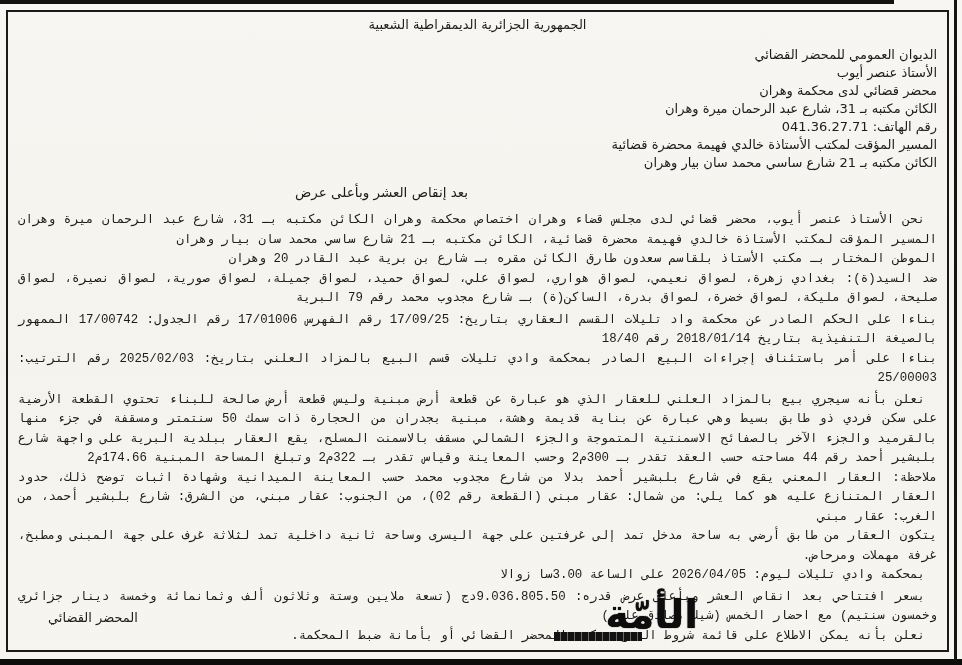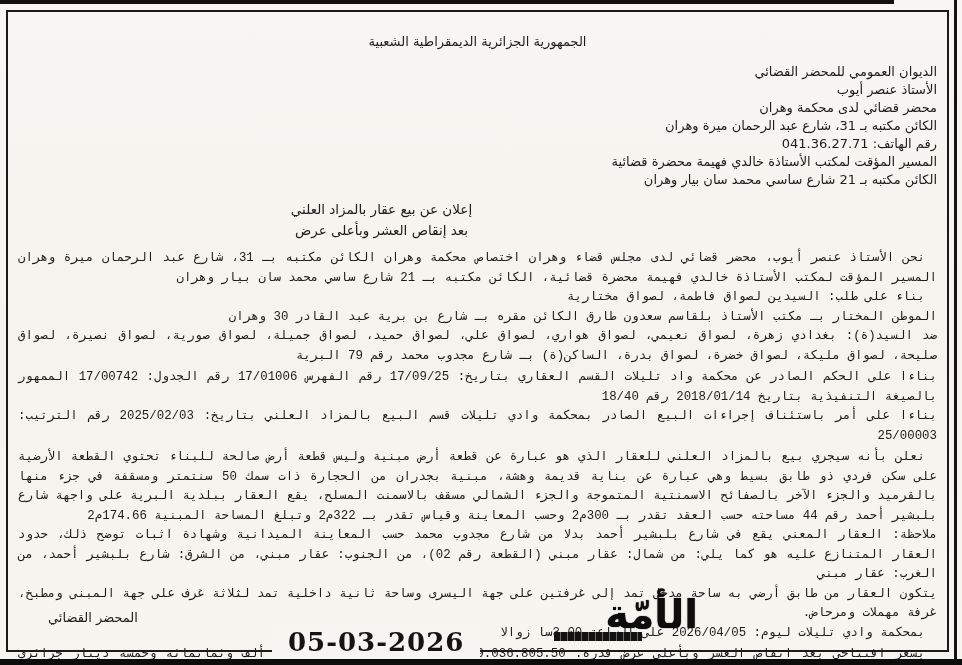--- a/index.html
+++ b/index.html
@@ -12,21 +12,21 @@
     direction:rtl;
     font-family:"DejaVu Sans",sans-serif;
     color:#1c1c1c;
   }
   .scan-top{position:absolute;top:0;left:0;width:894px;height:4px;background:#111;z-index:3;}
   .scan-bottom{position:absolute;bottom:0;left:0;width:962px;height:6px;background:#0d0d0d;z-index:3;}
   .scan-right{position:absolute;top:0;bottom:4px;right:5px;width:3px;background:#141414;z-index:3;}
   .frame{
     position:absolute;top:10px;left:6px;right:13px;bottom:13px;
     border:2.5px solid #1a1a1a;
-    padding:21px 10px 0 10px;
+    padding:4px 10px 0 10px;
     box-sizing:border-box;
     z-index:1;
   }
   .republic{ text-align:center; font-size:13px; line-height:18px; }
   .office-block{ text-align:right; margin-top:12px; font-size:13px; line-height:18px; }
   .office-line{ white-space:nowrap; }
   .notice-title{
     width:430px; margin:10px auto 0;
     transform:translateX(-96px);
     text-align:center; font-size:13.5px; line-height:21px; font-weight:500;
@@ -83,43 +83,40 @@
       <div class="office-line">الديوان العمومي للمحضر القضائي</div>
       <div class="office-line">الأستاذ عنصر أيوب</div>
       <div class="office-line">محضر قضائي لدى محكمة وهران</div>
       <div class="office-line">الكائن مكتبه بـ 31، شارع عبد الرحمان ميرة وهران</div>
       <div class="office-line">رقم الهاتف: 041.36.27.71</div>
       <div class="office-line">المسير المؤقت لمكتب الأستاذة خالدي فهيمة محضرة قضائية</div>
       <div class="office-line">الكائن مكتبه بـ 21 شارع ساسي محمد سان بيار وهران</div>
     </div>
 
     <div class="notice-title">
-      <div>إعلان عن بيع عقار بالمزاد العلني</div>
       <div>بعد إنقاص العشر وبأعلى عرض</div>
     </div>
 
     <div class="body-block">
       <p class="ind">نحن الأستاذ عنصر أيوب، محضر قضائي لدى مجلس قضاء وهران اختصاص محكمة وهران الكائن مكتبه بـ 31، شارع عبد الرحمان ميرة وهران المسير المؤقت لمكتب الأستاذة خالدي فهيمة محضرة قضائية، الكائن مكتبه بـ 21 شارع ساسي محمد سان بيار وهران</p>
-      <p class="ind">بناء على طلب: السيدين لصواق فاطمة، لصواق مختارية</p>
-      <p>الموطن المختار بـ مكتب الأستاذ بلقاسم سعدون طارق الكائن مقره بـ شارع بن برية عبد القادر 30 وهران</p>
+      <p>الموطن المختار بـ مكتب الأستاذ بلقاسم سعدون طارق الكائن مقره بـ شارع بن برية عبد القادر 20 وهران</p>
       <p>ضد السيد(ة): بغدادي زهرة، لصواق نعيمي، لصواق هواري، لصواق علي، لصواق حميد، لصواق جميلة، لصواق صورية، لصواق نصيرة، لصواق صليحة، لصواق مليكة، لصواق خضرة، لصواق بدرة، الساكن(ة) بـ شارع مجدوب محمد رقم 79 البرية</p>
       <p class="sp">بناءا على الحكم الصادر عن محكمة واد تليلات القسم العقاري بتاريخ: 17/09/25 رقم الفهرس 17/01006 رقم الجدول: 17/00742 الممهور بالصيغة التنفيذية بتاريخ 2018/01/14 رقم 18/40</p>
       <p>بناءا على أمر باستئناف إجراءات البيع الصادر بمحكمة وادي تليلات قسم البيع بالمزاد العلني بتاريخ: 2025/02/03 رقم الترتيب: 25/00003</p>
       <p class="ind sp">نعلن بأنه سيجري بيع بالمزاد العلني للعقار الذي هو عبارة عن قطعة أرض مبنية وليس قطعة أرض صالحة للبناء تحتوي القطعة الأرضية على سكن فردي ذو طابق بسيط وهي عبارة عن بناية قديمة وهشة، مبنية بجدران من الحجارة ذات سمك 50 سنتمتر ومسقفة في جزء منها بالقرميد والجزء الآخر بالصفائح الاسمنتية المتموجة والجزء الشمالي مسقف بالاسمنت المسلح، يقع العقار ببلدية البرية على واجهة شارع بلبشير أحمد رقم 44 مساحته حسب العقد تقدر بـ 300م2 وحسب المعاينة وقياس تقدر بـ 322م2 وتبلغ المساحة المبنية 174.66م2</p>
       <p>ملاحظة: العقار المعني يقع في شارع بلبشير أحمد بدلا من شارع مجدوب محمد حسب المعاينة الميدانية وشهادة اثبات توضح ذلك، حدود العقار المتنازع عليه هو كما يلي: من شمال: عقار مبني (القطعة رقم 02)، من الجنوب: عقار مبني، من الشرق: شارع بلبشير أحمد، من الغرب: عقار مبني</p>
       <p>يتكون العقار من طابق أرضي به ساحة مدخل تمد إلى غرفتين على جهة اليسرى وساحة ثانية داخلية تمد لثلاثة غرف على جهة المبنى ومطبخ، غرفة مهملات ومرحاض.</p>
       <p class="ind">بمحكمة وادي تليلات ليوم: 2026/04/05 على الساعة 3.00سا زوالا</p>
       <p class="ind sp">بسعر افتتاحي بعد انقاص العشر وبأعلى عرض قدره: 9.036.805.50دج (تسعة ملايين وستة وثلاثون ألف وثمانمائة وخمسة دينار جزائري وخمسون سنتيم) مع احضار الخمس (شيك مصادق عليه)</p>
       <p class="ind">نعلن بأنه يمكن الاطلاع على قائمة شروط البيع بمكتب المحضر القضائي أو بأمانة ضبط المحكمة.</p>
     </div>
 
   </div>
 
   <div class="signature">المحضر القضائي</div>
 
-  <div class="date-stamp">05-03-2026</div>
 
   <div class="logo">
     <div class="logo-text">الأمّة</div>
     <div class="logo-bar"></div>
   </div>
 
 </div>
 
 </body></html>

